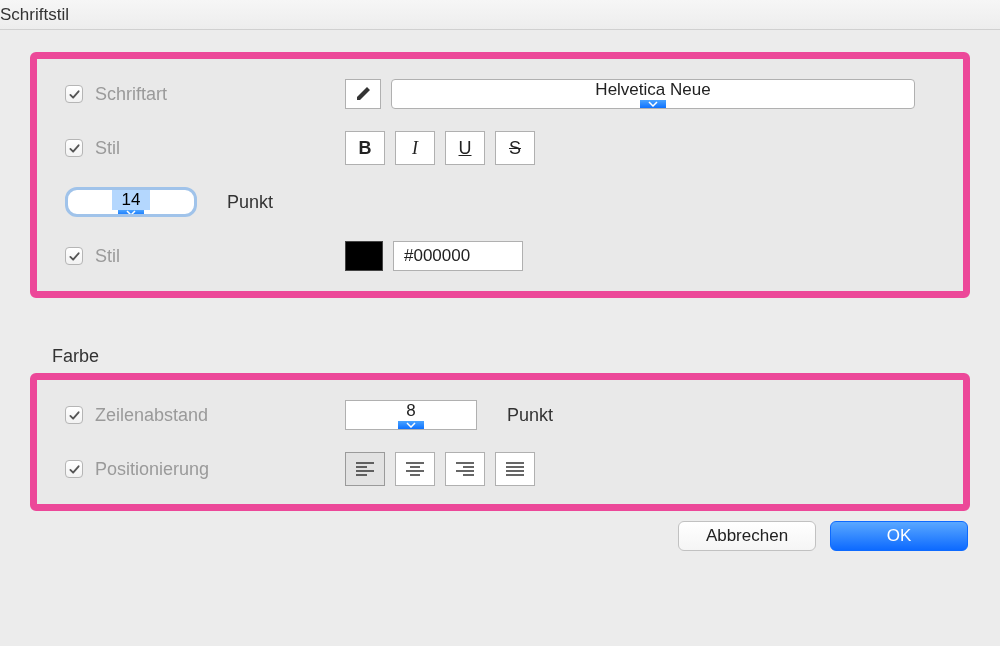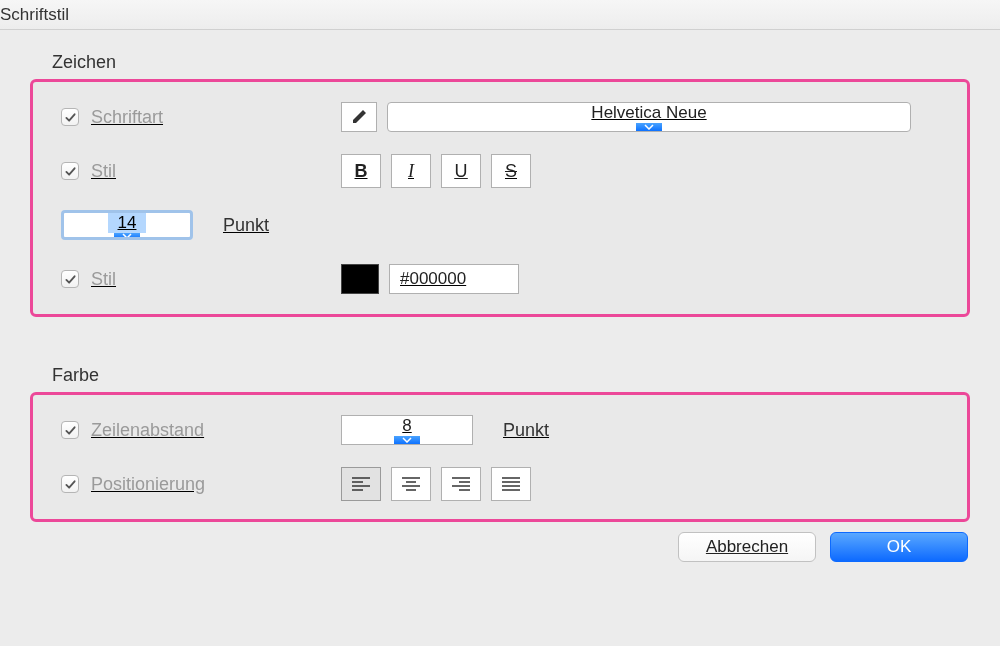--- a/index.html
+++ b/index.html
@@ -26,25 +26,24 @@
   display: flex;
   flex-direction: column;
 }
 .section-label {
   color: #333;
   font-size: 18px;
   margin-bottom: 6px;
   margin-left: 22px;
 }
 .panel {
-  border: 3px solid #ec4899;
+  border: 7px solid #ec4899;
   border-radius: 6px;
   background: #e9e9e9;
   padding: 18px 28px 18px 28px;
-  text-decoration: underline;
 }
 .row {
   display: flex;
   align-items: center;
   min-height: 34px;
   margin-bottom: 20px;
 }
 .row:last-child { margin-bottom: 0; }
 .row-label {
   display: flex;
@@ -91,21 +90,21 @@
 .select-arrow {
   width: 26px;
   height: 100%;
   background: linear-gradient(#4aa3ff, #0e72ff);
   display: flex;
   align-items: center;
   justify-content: center;
 }
 .select-arrow svg { width: 10px; height: 6px; }
 .font-select { width: 524px; border-radius: 4px; overflow: hidden;}
-.size-select { width: 132px; border: 3px solid #a0c3ea; border-radius: 4px; }
+.size-select { width: 132px; border: 3px solid #a0c3ea; border-radius: 12px; }
 .size-select .select-text { background: #b4d7fe; flex: 1; height: 100%; display: flex; align-items: center; color: #000; }
 .line-select { width: 132px; }
 .unit-text { color: #333; margin-left: 20px; font-size: 18px; }
 .style-btn {
   width: 40px;
   height: 34px;
   background: #fff;
   border: 1px solid #b0b0b0;
   display: flex;
   align-items: center;
@@ -156,33 +155,32 @@
 .btn {
   height: 30px;
   min-width: 138px;
   border-radius: 6px;
   font-size: 17px;
   display: flex;
   align-items: center;
   justify-content: center;
   border: 1px solid #c1c1c1;
 }
-.btn-default { background: linear-gradient(#ffffff, #f5f5f5); color: #222; text-decoration: underline; }
+.btn-default { background: linear-gradient(#ffffff, #f5f5f5); color: #222; }
 .btn-primary { background: linear-gradient(#5aa8ff, #0d6aff); color: #fff; border-color: #0d6aff; }
 </style>
 </head>
 <body>
 
 <div class="title-bar">
   <span>Schriftstil</span>
 </div>
 
 <div class="content">
 
-  <div class="section-label">Zeichen</div>
   <div class="panel">
 
     <div class="row">
       <div class="row-label">
         <div class="checkbox">
           <svg viewBox="0 0 12 12">
               <path d="M1.5 6.5 L4.5 9.5 L10.5 2.5" stroke="#555" stroke-width="2" fill="none" stroke-linecap="round" stroke-linejoin="round"></path>
             </svg>
         </div>
         <span class="label-text">Schriftart</span>

